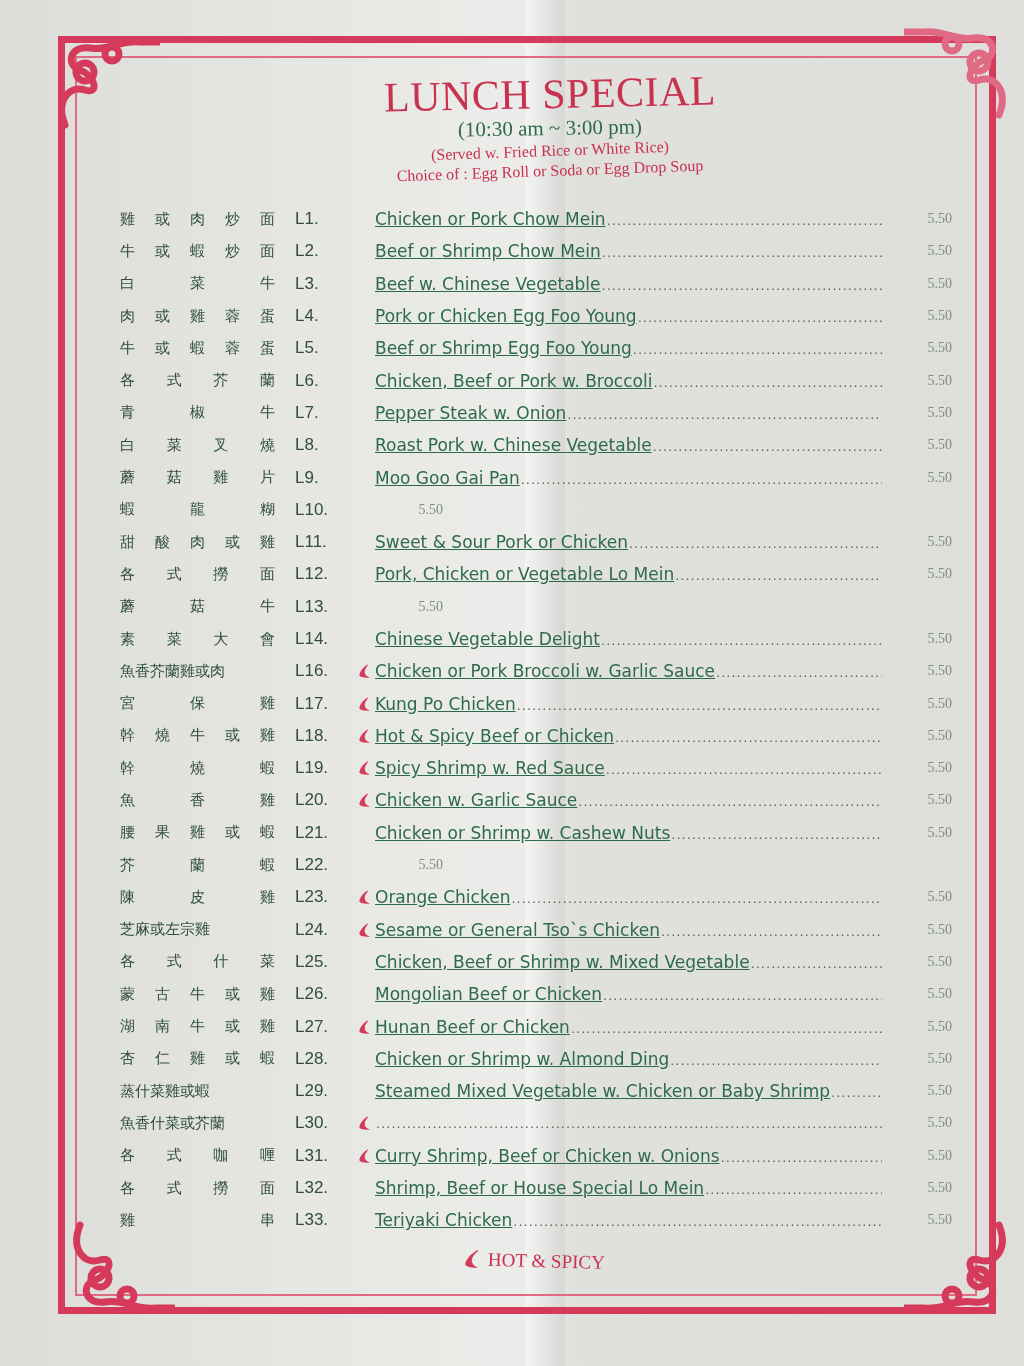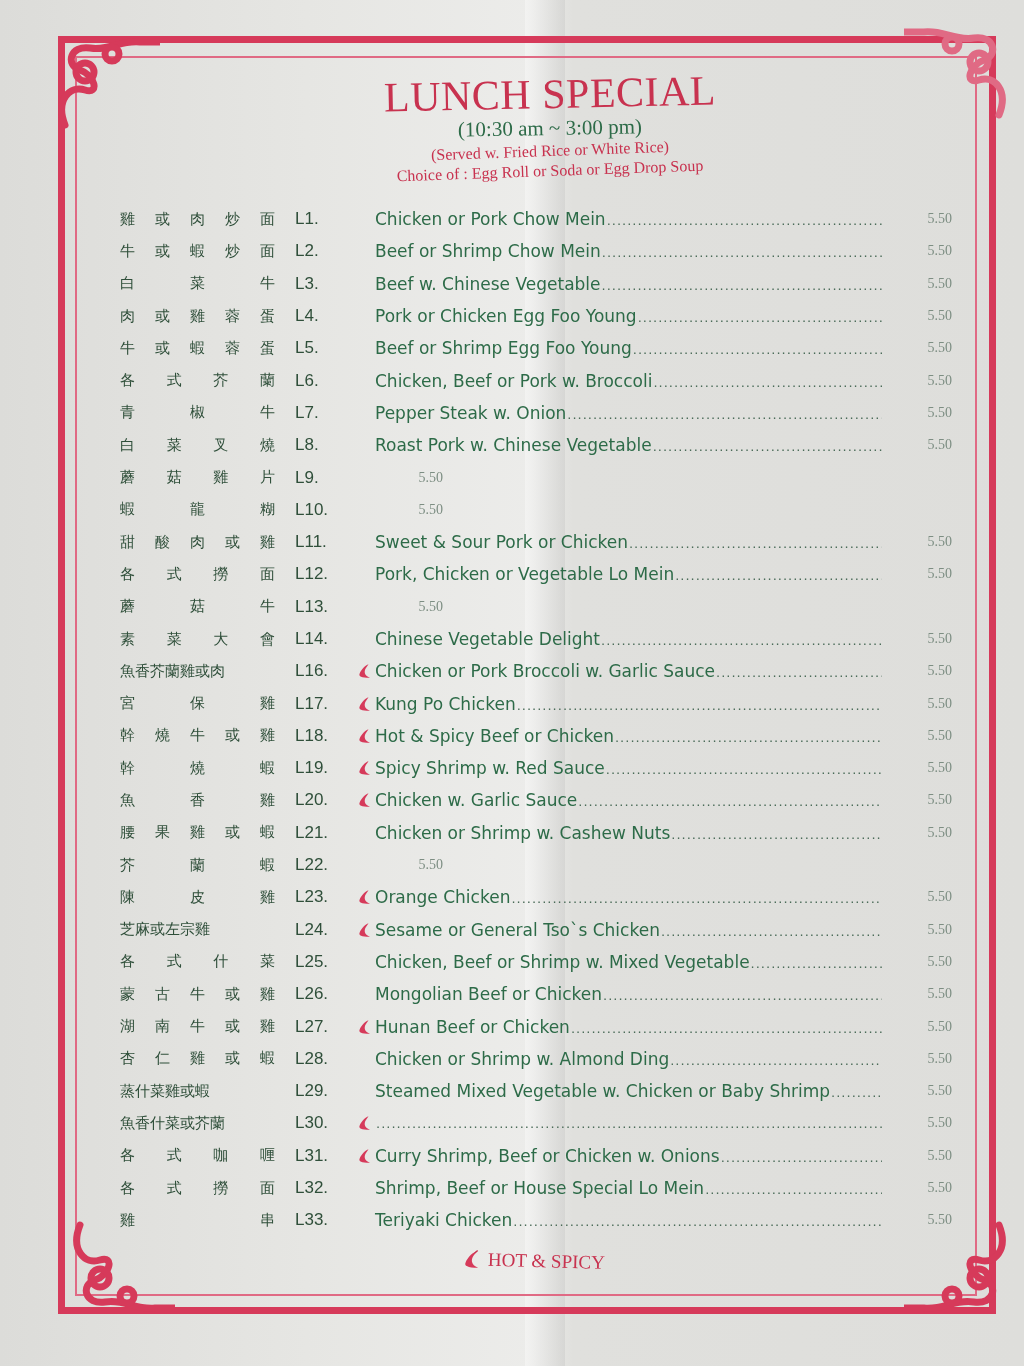--- a/index.html
+++ b/index.html
@@ -61,21 +61,21 @@
     width: 56px; padding-left: 20px; font-family: "Liberation Sans", sans-serif;
     font-size: 17px; color: #2f4f3a;
   }
   .pepper { width: 22px; display: flex; align-items: center; justify-content: flex-end; }
   .pepper svg { width: 18px; height: 18px; }
   .name {
     flex: 1; display: flex; align-items: baseline; overflow: hidden;
     font-family: "DejaVu Sans", sans-serif; font-size: 17px; color: #2d6b48;
     white-space: nowrap; padding-left: 2px;
   }
-  .name .lbl { flex: none; }
+  .name .lbl { flex: none; text-decoration: underline; }
   .name .dots {
     flex: 1; overflow: hidden; color: #4a6b58; letter-spacing: 1px;
     font-size: 13px; margin-left: 1px;
   }
   .name .dots::after {
     content: "................................................................................................................................................................";
   }
   .price {
     width: 70px; text-align: right; font-family: "Liberation Serif", serif;
     font-size: 14px; color: #7d8e83; padding-right: 8px;
@@ -265,20 +265,24 @@
   </div>
     <div class="row">
     <div class="zh">
         <span>蘑</span>
         <span>菇</span>
         <span>雞</span>
         <span>片</span>
       </div>
     <div class="code">L9.</div>
     <div class="pepper"></div>
+    <div class="name">
+      <span class="lbl">Moo Goo Gai Pan</span>
+      <span class="dots"></span>
+    </div>
     <div class="price">5.50</div>
   </div>
     <div class="row">
     <div class="zh">
         <span>蝦</span>
         <span>龍</span>
         <span>糊</span>
       </div>
     <div class="code">L10.</div>
     <div class="pepper"></div>

